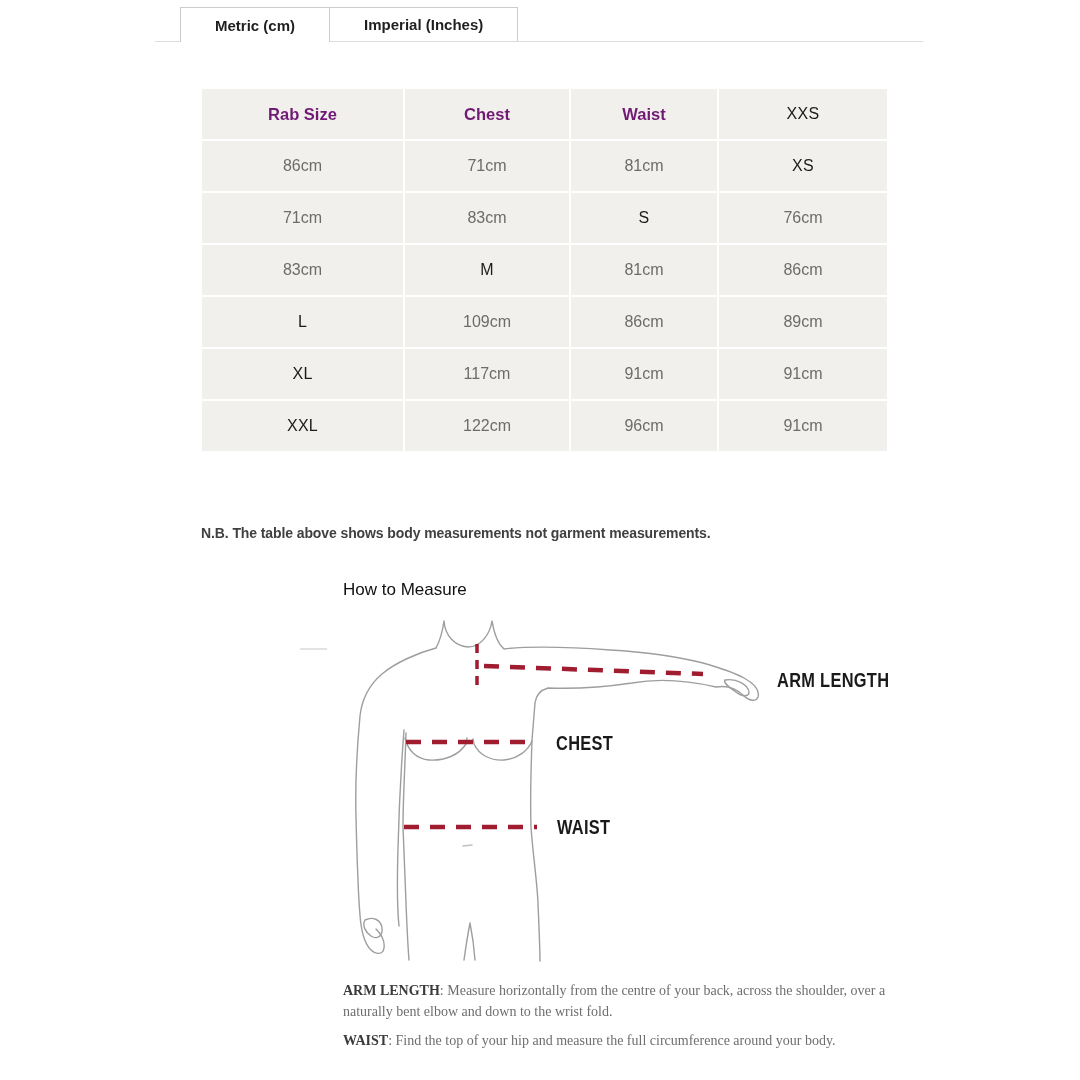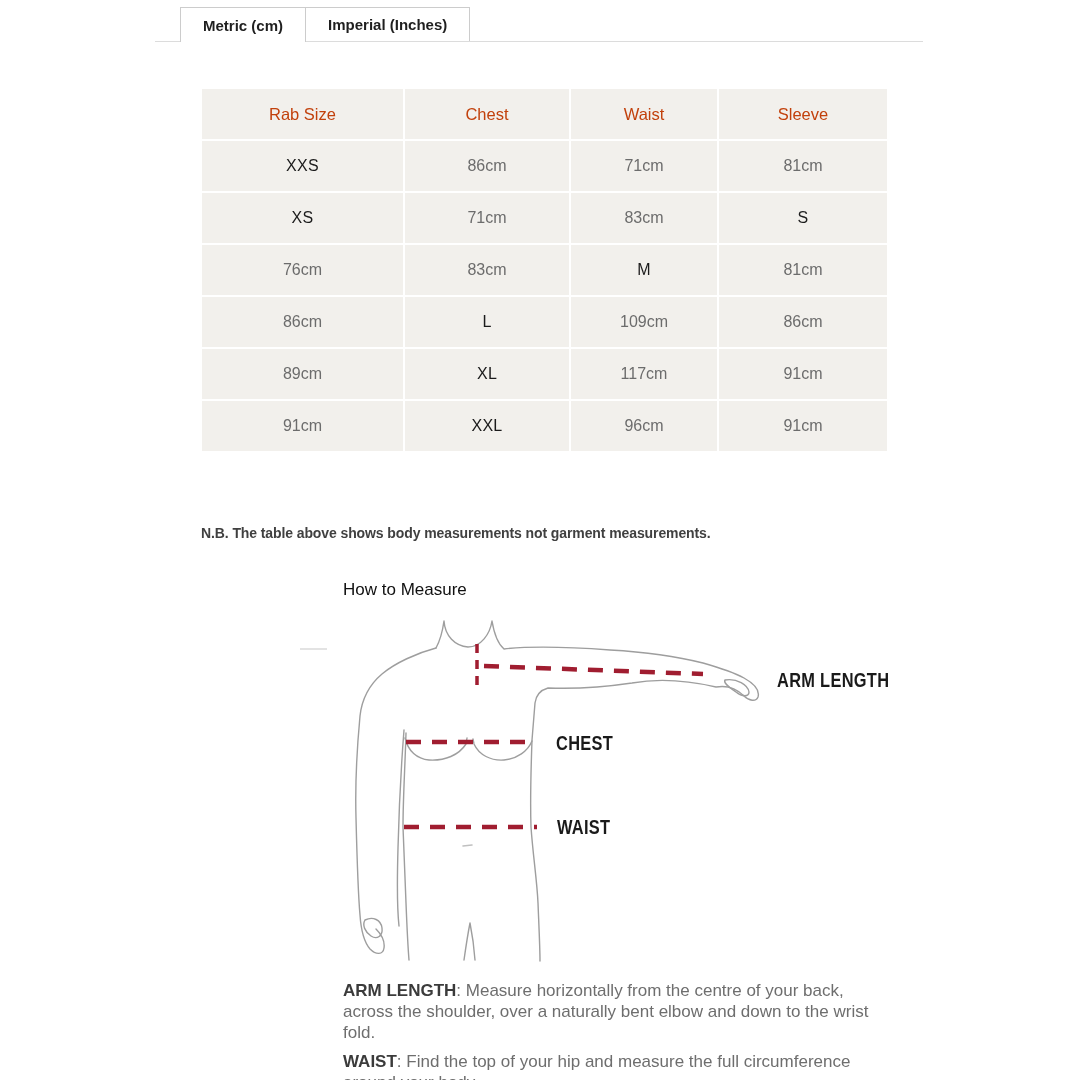--- a/index.html
+++ b/index.html
@@ -11,32 +11,32 @@
   *{margin:0;padding:0;box-sizing:border-box;}
   html,body{width:1080px;height:1080px;background:#ffffff;
     font-family:"Liberation Sans", sans-serif;}
   .stage{position:relative;width:1080px;height:1080px;background:#fff;overflow:hidden;}
 
   
   .tabbar{position:absolute;left:155px;top:7px;width:768px;height:35px;
     display:flex;align-items:stretch;border-bottom:1px solid #dcdcdc;}
   .tab{display:flex;align-items:center;justify-content:center;
     font-size:15px;font-weight:700;color:#1f1f1f;cursor:pointer;
-    padding:0 22px;background:#fff;position:relative;}
+    padding:0 34px;background:#fff;position:relative;}
   .tab.active{border:1px solid var(--tab-border);border-bottom:none;
     margin-left:25px;margin-bottom:-1px;background:#fff;z-index:2;}
   .tab.inactive{border-top:1px solid var(--tab-border);
     border-right:1px solid var(--tab-border);color:#1f1f1f;justify-content:center;}
 
   
   .size-table{position:absolute;left:202px;top:89px;width:685px;
     display:grid;grid-template-columns:201px 164px 146px 168px;gap:2px;}
   .cell{background:var(--cell-bg);height:50px;display:flex;
     align-items:center;justify-content:center;font-size:16px;}
-  .cell.head{font-weight:400;color:#c2410c;font-size:16.5px;}
+  .cell.head{font-weight:700;color:#701a75;font-size:16.5px;}
   .cell.size{font-weight:400;color:#1b1b1b;letter-spacing:.3px;text-align:right;}
   .cell.val{color:#6c6c6c;}
 
   
   .nb-note{position:absolute;left:201px;top:525px;font-size:14px;
     font-weight:700;color:#404040;letter-spacing:-0.1px;}
 
   
   .htm-title{position:absolute;left:343px;top:580px;font-size:17px;
     font-weight:400;color:#101010;}
@@ -49,43 +49,42 @@
   .red-dash{stroke:var(--accent-red);fill:none;}
   .diagram-label{position:absolute;font-size:21px;font-weight:700;
     color:#1a1a1a;letter-spacing:.4px;transform:scaleX(.78);
     transform-origin:left center;white-space:nowrap;}
   .lbl-arm{left:777px;top:668px;}
   .lbl-chest{left:556px;top:731px;}
   .lbl-waist{left:557px;top:815px;}
 
   
   .instructions{position:absolute;left:343px;top:980px;width:552px;}
-  .instructions p{font-size:17px;line-height:21px;color:#6e6e6e;
-    margin-bottom:8px;}
+  .instructions p{font-size:14px;line-height:21px;color:#6e6e6e;
+    margin-bottom:8px;font-family:Liberation Serif, serif;}
   .instructions p strong{color:#3b3b3b;font-weight:700;}
 </style>
 </head>
 <body>
 
 <div class="stage">
 
   <div class="tabbar">
     <div class="tab active">
       <span>Metric (cm)</span>
     </div>
     <div class="tab inactive">
       <span>Imperial (Inches)</span>
     </div>
   </div>
 
   <div class="size-table">
     <div class="cell head">Rab Size</div>
     <div class="cell head">Chest</div>
     <div class="cell head">Waist</div>
-    <div class="cell head">Sleeve</div>
 
   <div class="cell size">XXS</div>
       <div class="cell val">86cm</div>
       <div class="cell val">71cm</div>
       <div class="cell val">81cm</div>
       <div class="cell size">XS</div>
       <div class="cell val">71cm</div>
       <div class="cell val">83cm</div>
       <div class="cell size">S</div>
       <div class="cell val">76cm</div>
@@ -95,20 +94,21 @@
       <div class="cell val">86cm</div>
       <div class="cell size">L</div>
       <div class="cell val">109cm</div>
       <div class="cell val">86cm</div>
       <div class="cell val">89cm</div>
       <div class="cell size">XL</div>
       <div class="cell val">117cm</div>
       <div class="cell val">91cm</div>
       <div class="cell val">91cm</div>
       <div class="cell size">XXL</div>
+      <div class="cell val">122cm</div>
       <div class="cell val">96cm</div>
       <div class="cell val">91cm</div>
     </div>
 
   <div class="nb-note">N.B. The table above shows body measurements not garment measurements.</div>
 
   <div class="htm-title">How to Measure</div>
   <div class="hr-fragment"></div>
 
   <svg class="diagram" viewBox="0 0 430 360" xmlns="http://www.w3.org/2000/svg">

